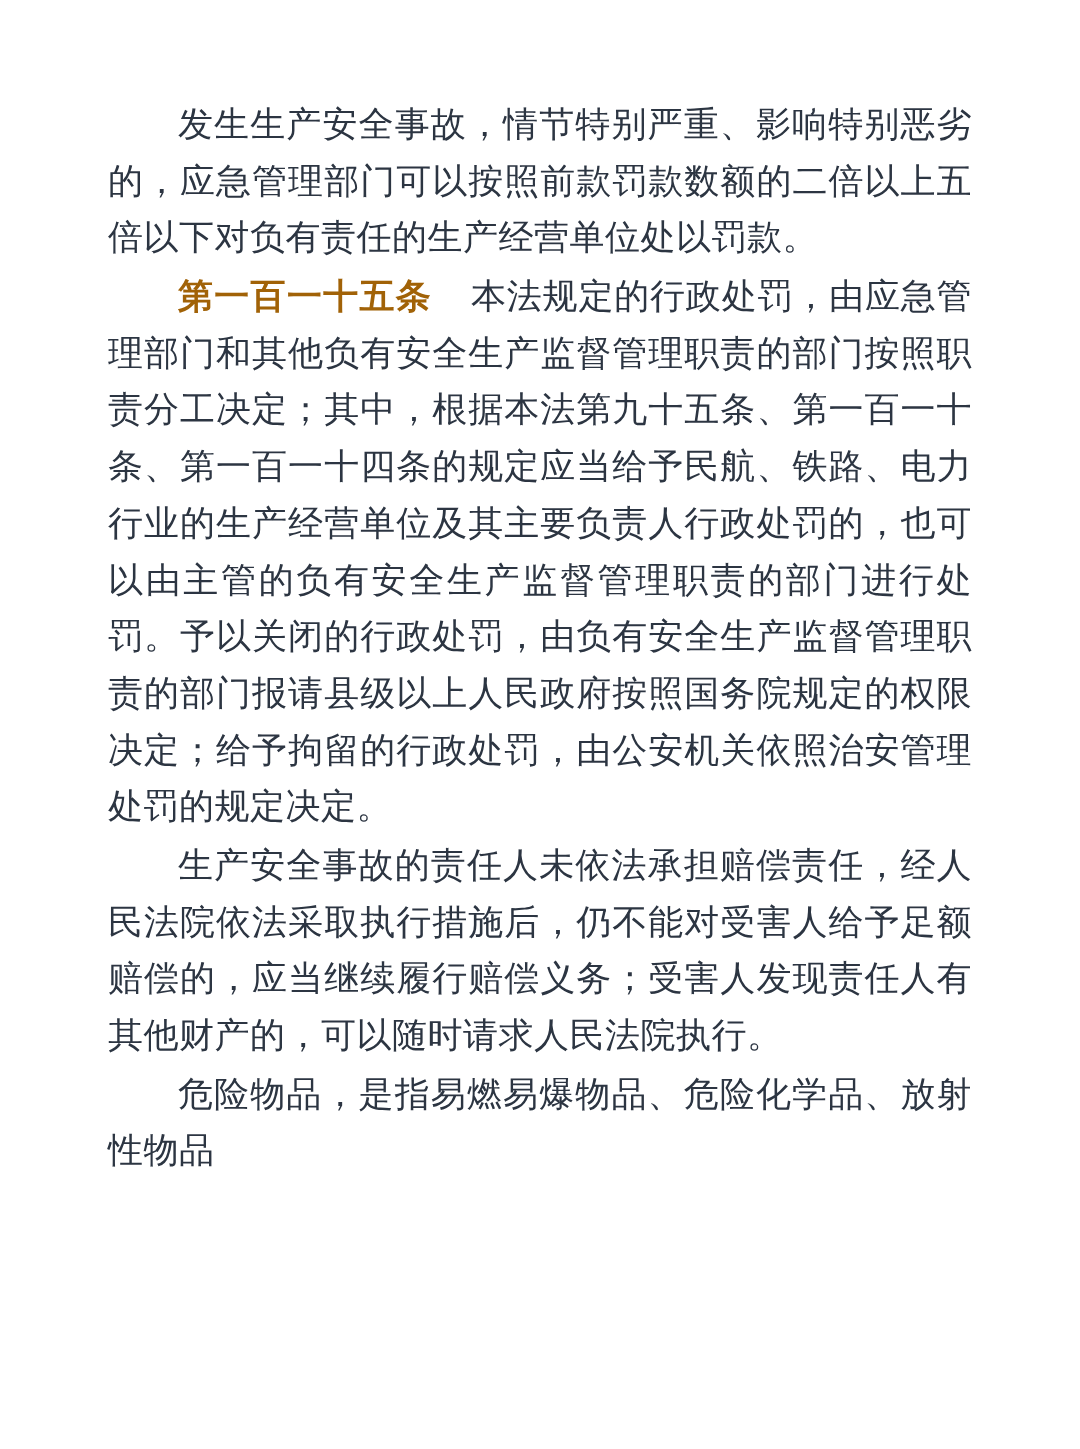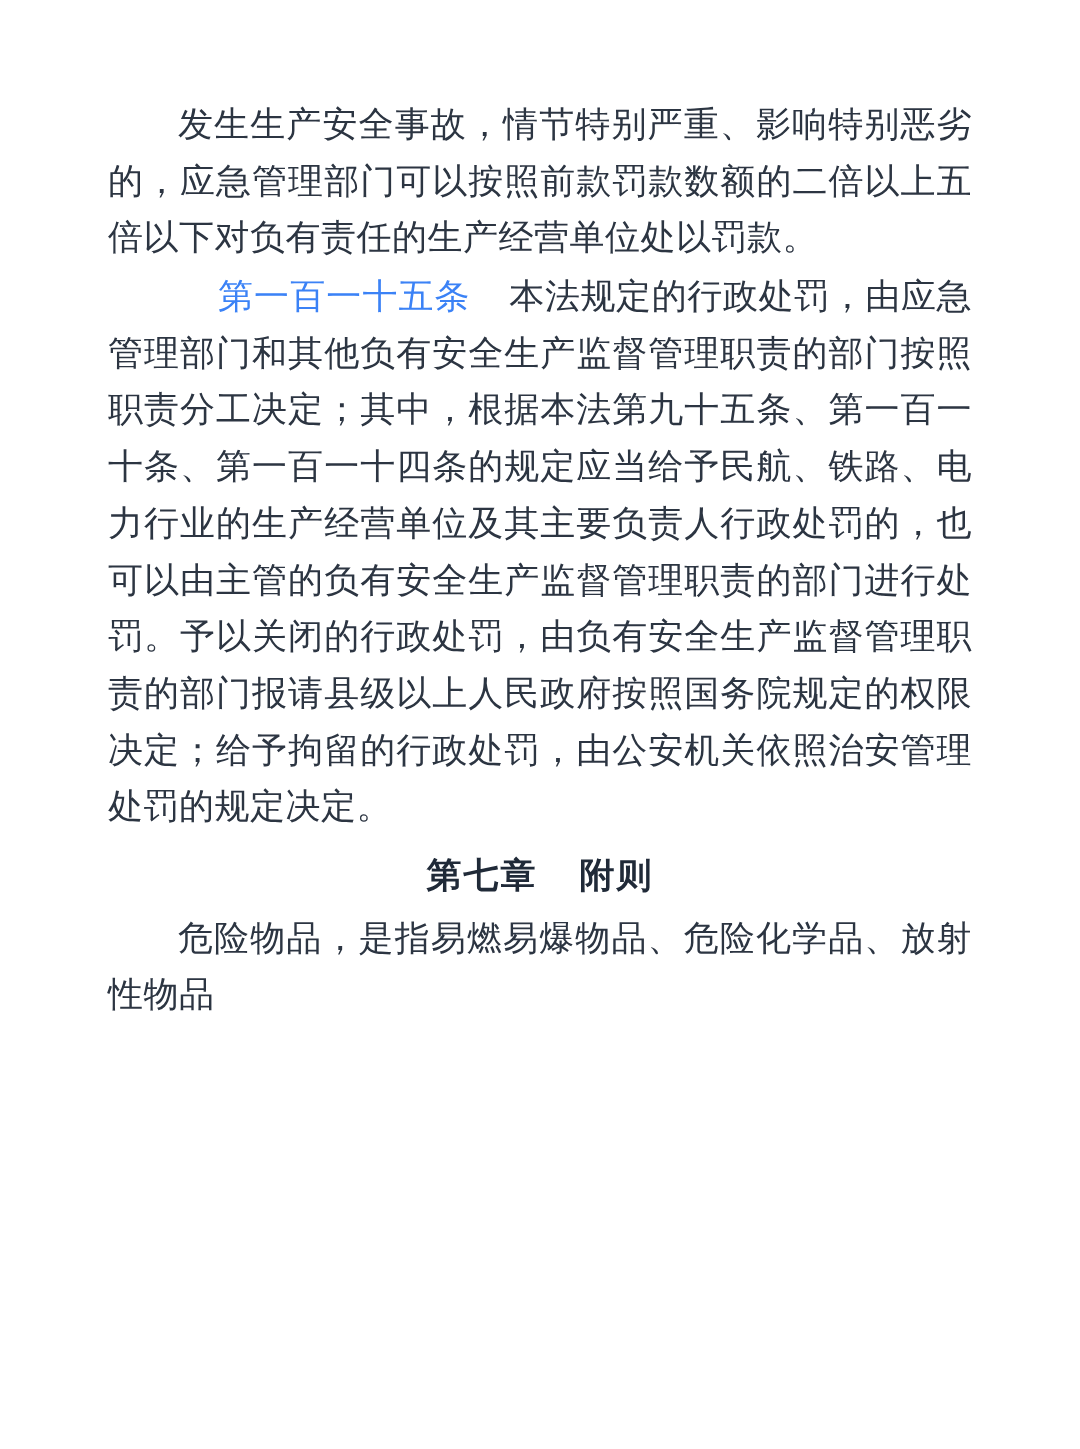--- a/index.html
+++ b/index.html
@@ -27,24 +27,23 @@
     letter-spacing: 0.5px;
     text-align: justify;
     text-justify: inter-ideograph;
     color: #2c3542;
   }
   p.para {
     margin: 0 0 2px 0;
     text-indent: 2em;
   }
   .article-label {
-    font-weight: normal;
+    font-weight: bold;
     letter-spacing: 1px;
-    color: #3b82f6;
-    margin-left: 40px;
+    color: #a16207;
   }
   .gap {
     display: inline-block;
     width: 1.1em;
   }
   .chapter-heading {
     text-align: center;
     font-weight: bold;
     font-size: 35px;
     letter-spacing: 2px;
@@ -67,24 +66,24 @@
 
     <p class="para">
       <span>发生生产安全事故，情节特别严重、影响特别恶劣的，应急管理部门可以按照前款罚款数额的二倍以上五倍以下对负有责任的生产经营单位处以罚款。</span>
     </p>
 
     <p class="para">
       <span class="article-label">第一百一十五条</span><span class="gap"></span><span>本法规定的行政处罚，由应急管理部门和其他负有安全生产监督管理职责的部门按照职责分工决定；其中，根据本法第九十五条、第一百一十条、第一百一十四条的规定应当给予民航、铁路、电力行业的生产经营单位及其主要负责人行政处罚的，也可以由主管的负有安全生产监督管理职责的部门进行处罚。予以关闭的行政处罚，由负有安全生产监督管理职责的部门报请县级以上人民政府按照国务院规定的权限决定；给予拘留的行政处罚，由公安机关依照治安管理处罚的规定决定。</span>
     </p>
 
 
+    <p class="para">
+      <span>生产安全事故的责任人未依法承担赔偿责任，经人民法院依法采取执行措施后，仍不能对受害人给予足额赔偿的，应当继续履行赔偿义务；受害人发现责任人有其他财产的，可以随时请求人民法院执行。</span>
+    </p>
 
-    <div class="chapter-heading">
-      <span>第七章</span><span class="sp"></span><span>附则</span>
-    </div>
 
 
     <p class="para">
       <span>危险物品，是指易燃易爆物品、危险化学品、放射性物品</span>
     </p>
 
   </div>
 </div>
 
 </body></html>

